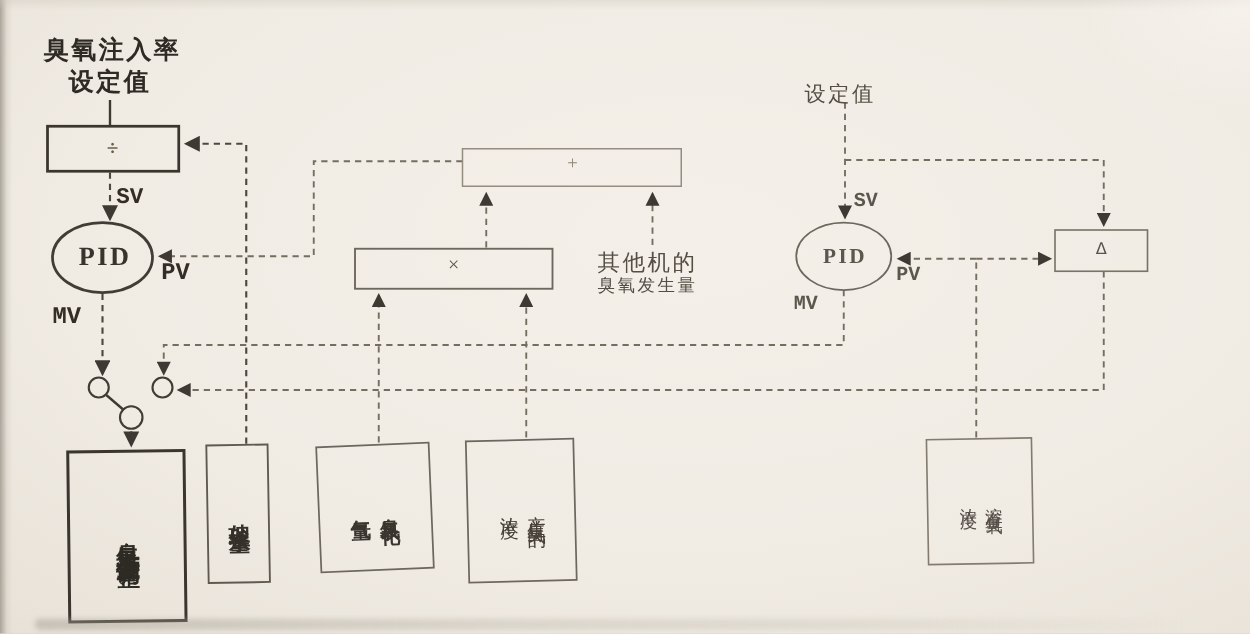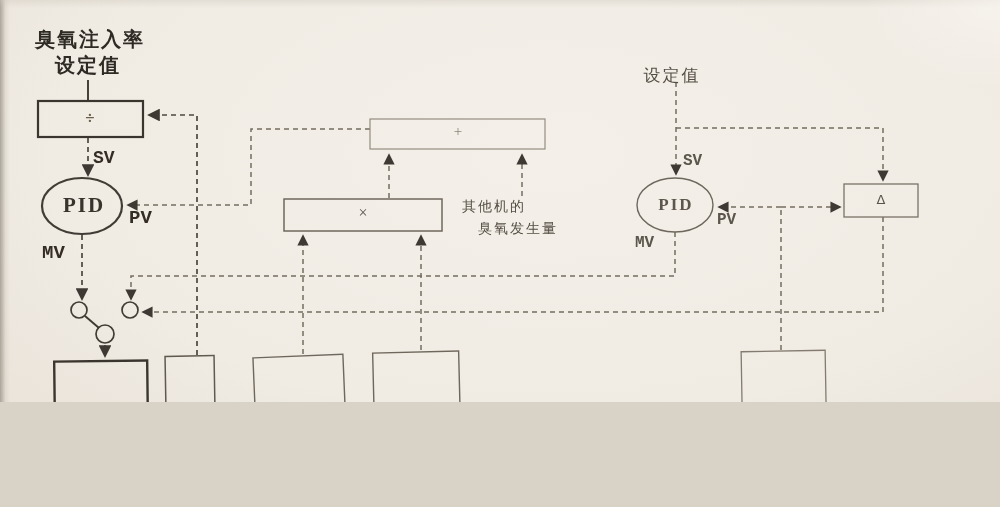--- a/index.html
+++ b/index.html
@@ -1,17 +1,17 @@
 <!DOCTYPE html>
 <html><head>
 <meta charset="utf-8">
 <style>
   html,body{margin:0;padding:0;background:#d8d2c7;}
   #page{
-    position:relative;width:1000px;height:402px;overflow:hidden;
+    position:relative;width:1000px;height:507px;overflow:hidden;
     background:
       radial-gradient(ellipse 900px 480px at 55% 38%, #f4f0e9 0%, #f0ebe3 55%, #e9e3d9 85%, #e2dbd0 100%);
     font-family:"DejaVu Sans","Liberation Sans",sans-serif;
   }
   
   .edge-left{position:absolute;left:0;top:0;width:10px;height:100%;
     background:linear-gradient(to right,#9a9489cc,#c9c3b855 55%,transparent);pointer-events:none;}
   .edge-top{position:absolute;left:0;top:0;width:100%;height:8px;
     background:linear-gradient(to bottom,#cfc9be66,transparent);pointer-events:none;}
   .bottom-smudge{position:absolute;left:28px;top:495px;width:920px;height:9px;
@@ -97,21 +97,21 @@
   <div class="lbl op center" style="left:90px;top:109px;font-size:17px;font-weight:bold;">÷</div>
 
   <div class="lbl io" style="left:93px;top:148px;font-size:18px;">SV</div>
   <div class="lbl pid center" style="left:84px;top:193px;font-size:21px;">PID</div>
   <div class="lbl io" style="left:129px;top:207px;font-size:19px;">PV</div>
   <div class="lbl io" style="left:42px;top:242px;font-size:19px;">MV</div>
 
   <div class="lbl op center" style="left:458px;top:123px;font-size:15px;color:#8d8476;">+</div>
   <div class="lbl op center" style="left:363px;top:204px;font-size:16px;color:#5a544c;">×</div>
 
-  <div class="lbl cjk-light" style="left:462px;top:198px;font-size:14px;letter-spacing:2px;">其他机的</div>
+  <div class="lbl cjk-light" style="left:478px;top:198px;font-size:18px;letter-spacing:2px;">其他机的</div>
   <div class="lbl cjk-light" style="left:478px;top:220px;font-size:14px;letter-spacing:2px;">臭氧发生量</div>
 
   <div class="lbl cjk-light center" style="left:672px;top:64px;font-size:17px;letter-spacing:2px;">设定值</div>
 
   <div class="lbl io" style="left:683px;top:152px;font-size:16px;color:#5c564c;">SV</div>
   <div class="lbl pid center" style="left:676px;top:195px;font-size:17px;color:#5c564c;">PID</div>
   <div class="lbl io" style="left:717px;top:211px;font-size:16px;color:#5c564c;">PV</div>
   <div class="lbl io" style="left:635px;top:234px;font-size:16px;color:#5c564c;">MV</div>
 
   <div class="lbl center" style="left:881px;top:192px;font-size:13px;color:#5a544c;">Δ</div>

